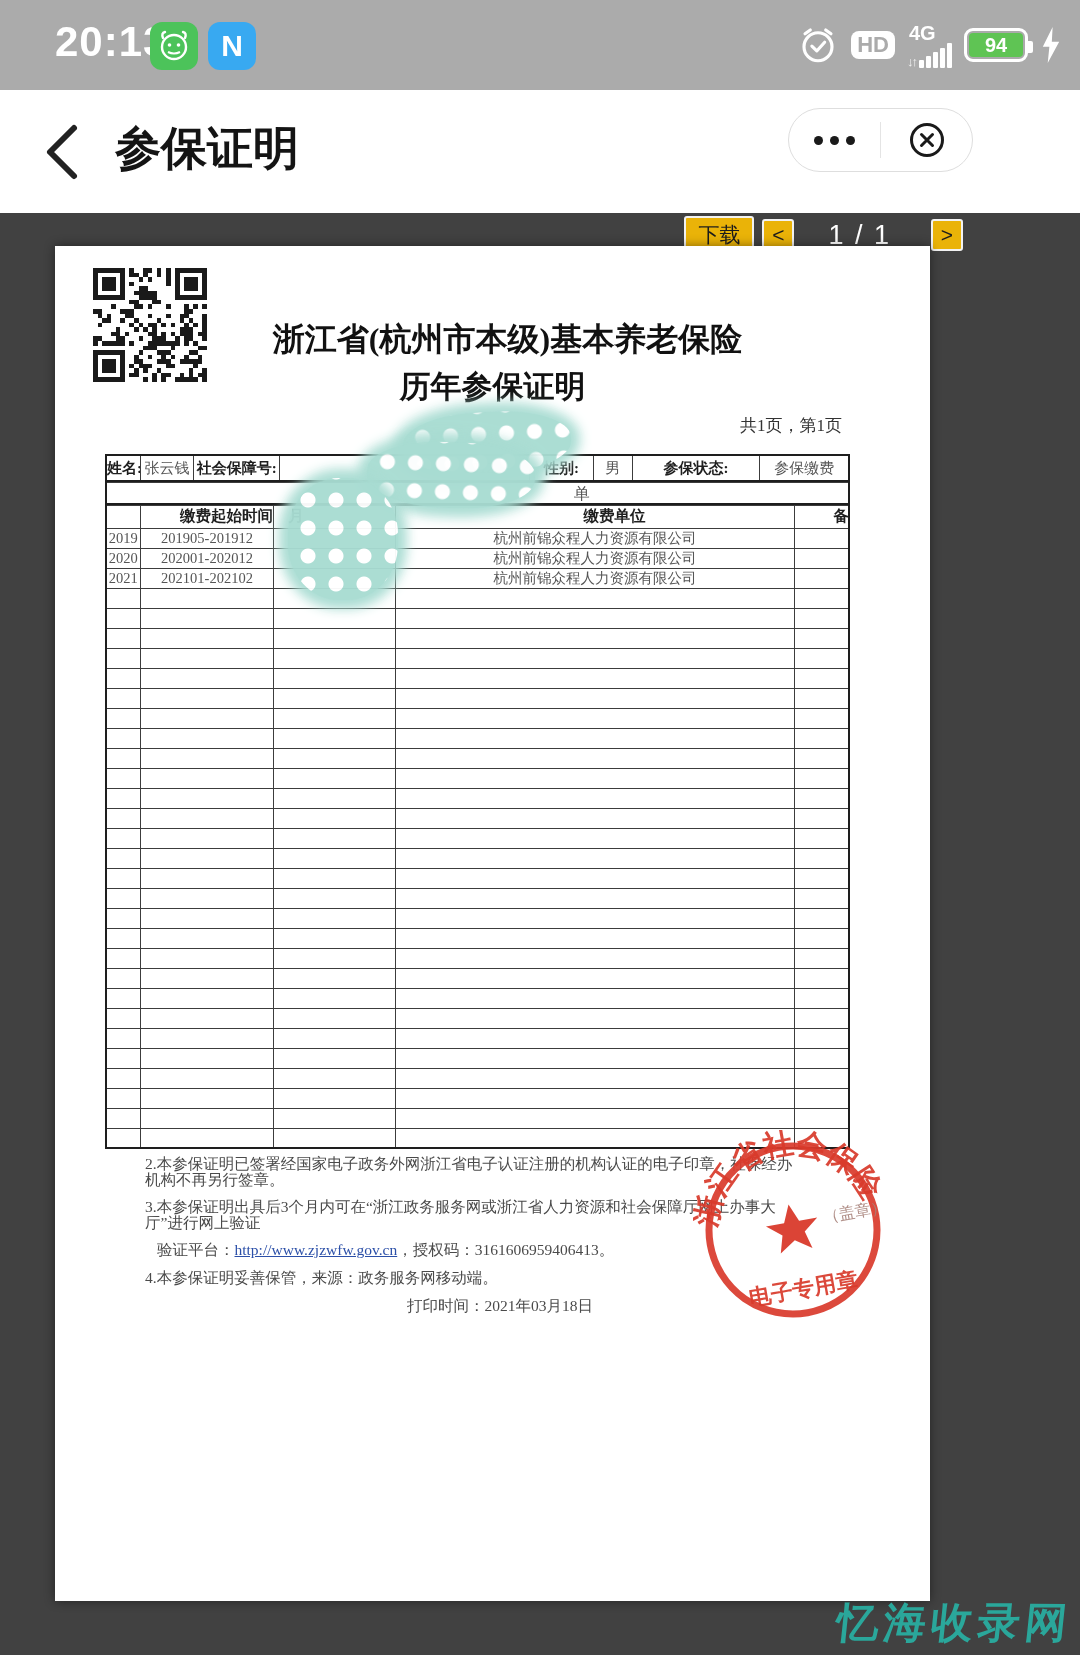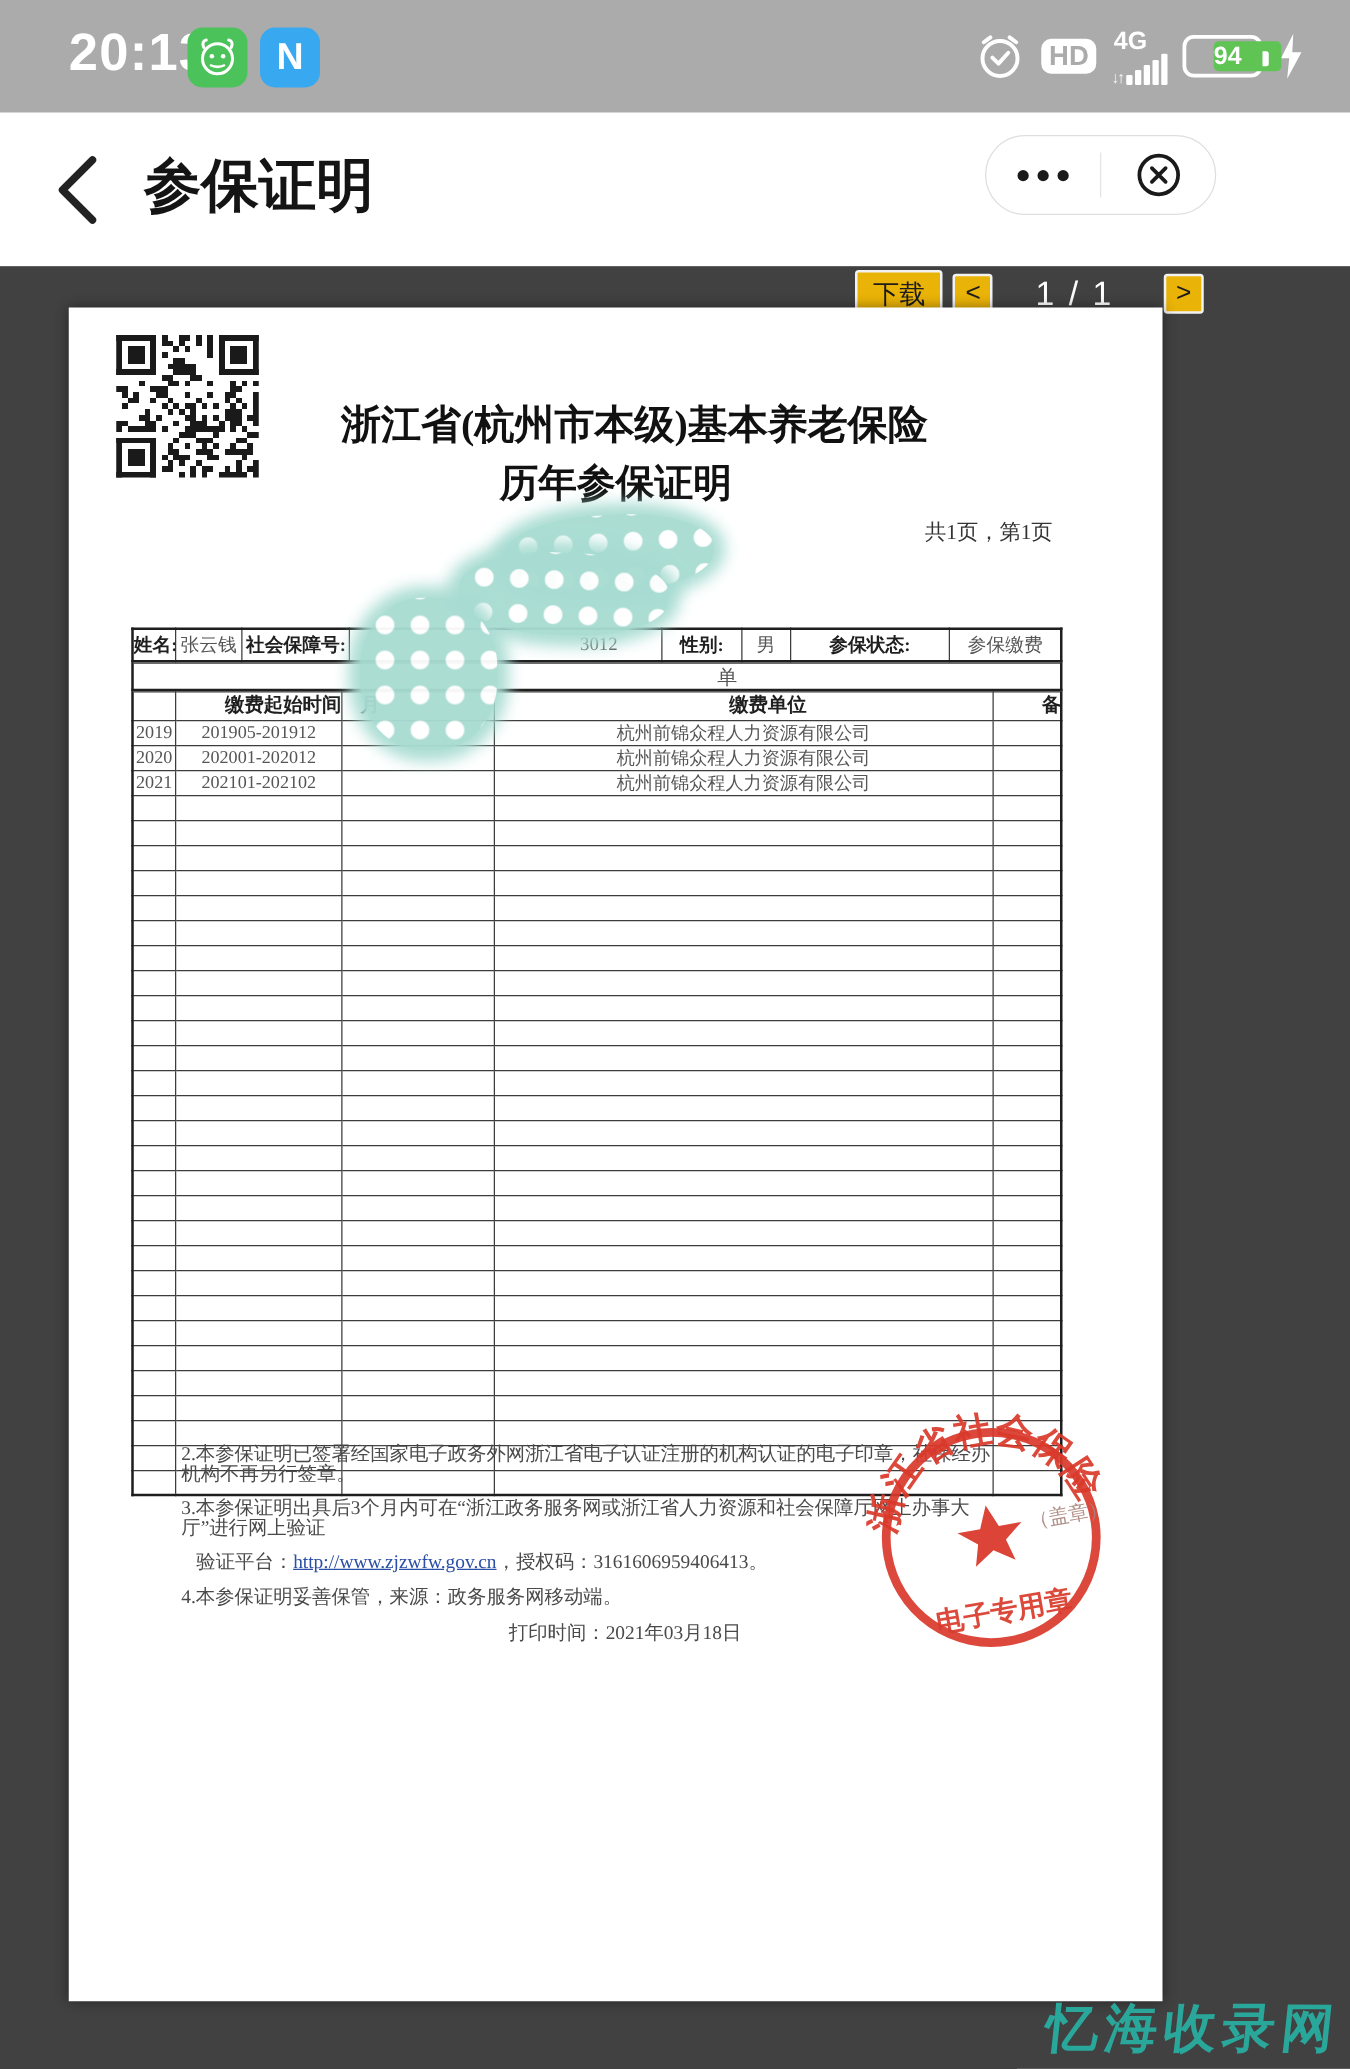--- a/index.html
+++ b/index.html
@@ -7,31 +7,31 @@
   .screen { position:relative; width:1080px; height:1655px; overflow:hidden;
             font-family:"Liberation Sans","DejaVu Sans",sans-serif; background:#ababab; margin:0 auto; }
 
   
   .status-bar { position:absolute; left:0; top:0; width:1080px; height:90px; background:#ababab; color:#fff; }
   .sb-time { position:absolute; left:55px; top:18px; font-size:42px; font-weight:bold; letter-spacing:1px; }
   .sb-app { position:absolute; top:22px; width:48px; height:48px; border-radius:12px; }
   .sb-app.green { left:150px; background:#4cc35a; }
   .sb-app.blue  { left:208px; background:#38a9f1; color:#fff; font-weight:bold; font-size:30px;
                   display:flex; align-items:center; justify-content:center; }
-  .sb-right { position:absolute; right:36px; top:0; height:90px; display:flex; align-items:center; gap:12px; }
+  .sb-right { position:absolute; right:18px; top:0; height:90px; display:flex; align-items:center; gap:12px; }
   .hd-badge { background:#fff; color:#ababab; font-weight:bold; font-size:22px; border-radius:8px;
               padding:2px 6px; line-height:1.1; }
   .sig { display:flex; flex-direction:column; align-items:flex-start; }
   .sig-4g { font-size:20px; font-weight:bold; line-height:1; margin-left:2px; }
   .sig-row { display:flex; align-items:flex-end; gap:2px; }
   .sig-arrows { font-size:13px; line-height:1; margin-right:1px; opacity:.85; letter-spacing:-2px;}
   .bar { width:5px; background:#fff; border-radius:1px; }
   .battery { position:relative; width:64px; height:34px; border:3px solid #fff; border-radius:9px; padding:2px; }
   .battery-fill { width:100%; height:100%; background:#5fc454; border-radius:4px;
-                  color:#fff; font-size:20px; font-weight:bold; text-align:left; line-height:24px;margin-left:20px; }
+                  color:#fff; font-size:20px; font-weight:bold; text-align:center; line-height:24px; }
   .battery-nub { position:absolute; right:-8px; top:10px; width:5px; height:12px; background:#fff; border-radius:0 2px 2px 0; }
 
   
   .app-header { position:absolute; left:0; top:90px; width:1080px; height:123px; background:#fff; }
   .back-btn { position:absolute; left:38px; top:32px; width:50px; height:60px; cursor:pointer; }
   .app-title { position:absolute; left:115px; top:28px; font-size:46px; font-weight:bold; color:#141414; }
   .capsule { position:absolute; right:107px; top:18px; width:185px; height:64px; background:#fff;
              border:1.5px solid #dedede; border-radius:32px; display:flex; align-items:center; }
   .cap-half { flex:1; height:100%; display:flex; align-items:center; justify-content:center; cursor:pointer; }
   .cap-dots { display:flex; gap:7px; }
@@ -51,21 +51,21 @@
   .page { position:absolute; left:55px; top:33px; width:875px; height:1355px; background:#fff;
           box-shadow:0 0 10px rgba(0,0,0,.45); color:#222;
           font-family:"Liberation Serif","DejaVu Serif",serif; }
   .qr { position:absolute; left:38px; top:22px; width:114px; height:114px; }
   .doc-title1 { position:absolute; left:0; top:72px; width:100%; text-align:center; padding-left:140px; padding-right:110px;
                 font-size:32px; font-weight:bold; color:#111; }
   .doc-title2 { position:absolute; left:0; top:120px; width:100%; text-align:center;
                 font-size:31px; font-weight:bold; color:#111; }
   .page-count { position:absolute; right:88px; top:168px; font-size:17px; color:#333; }
 
-  .tables { position:absolute; left:50px; top:208px; width:745px;margin-top:48px; }
+  .tables { position:absolute; left:50px; top:208px; width:745px; }
   table { border-collapse:collapse; width:745px; table-layout:fixed; }
   td, th { border:1px solid #3c3c3c; font-weight:normal; font-size:15px; color:#555;
            overflow:hidden; white-space:nowrap; text-align:center; padding:0; }
   .t-outer { border:2px solid #1e1e1e; }
   .lbl { font-weight:bold; color:#1f1f1f; font-size:15px; }
   .info-table td { height:26px; }
   .ssn-val { text-align:right; padding-right:35px; }
   .list-row-table td { height:21px; border-left:none; border-right:none; position:relative; }
   .list-frag { position:absolute; left:63%; top:1px; color:#555; font-size:16px; }
   .main-table th { height:23px; font-weight:bold; color:#1f1f1f; font-size:15.5px;padding-left:39px; }

